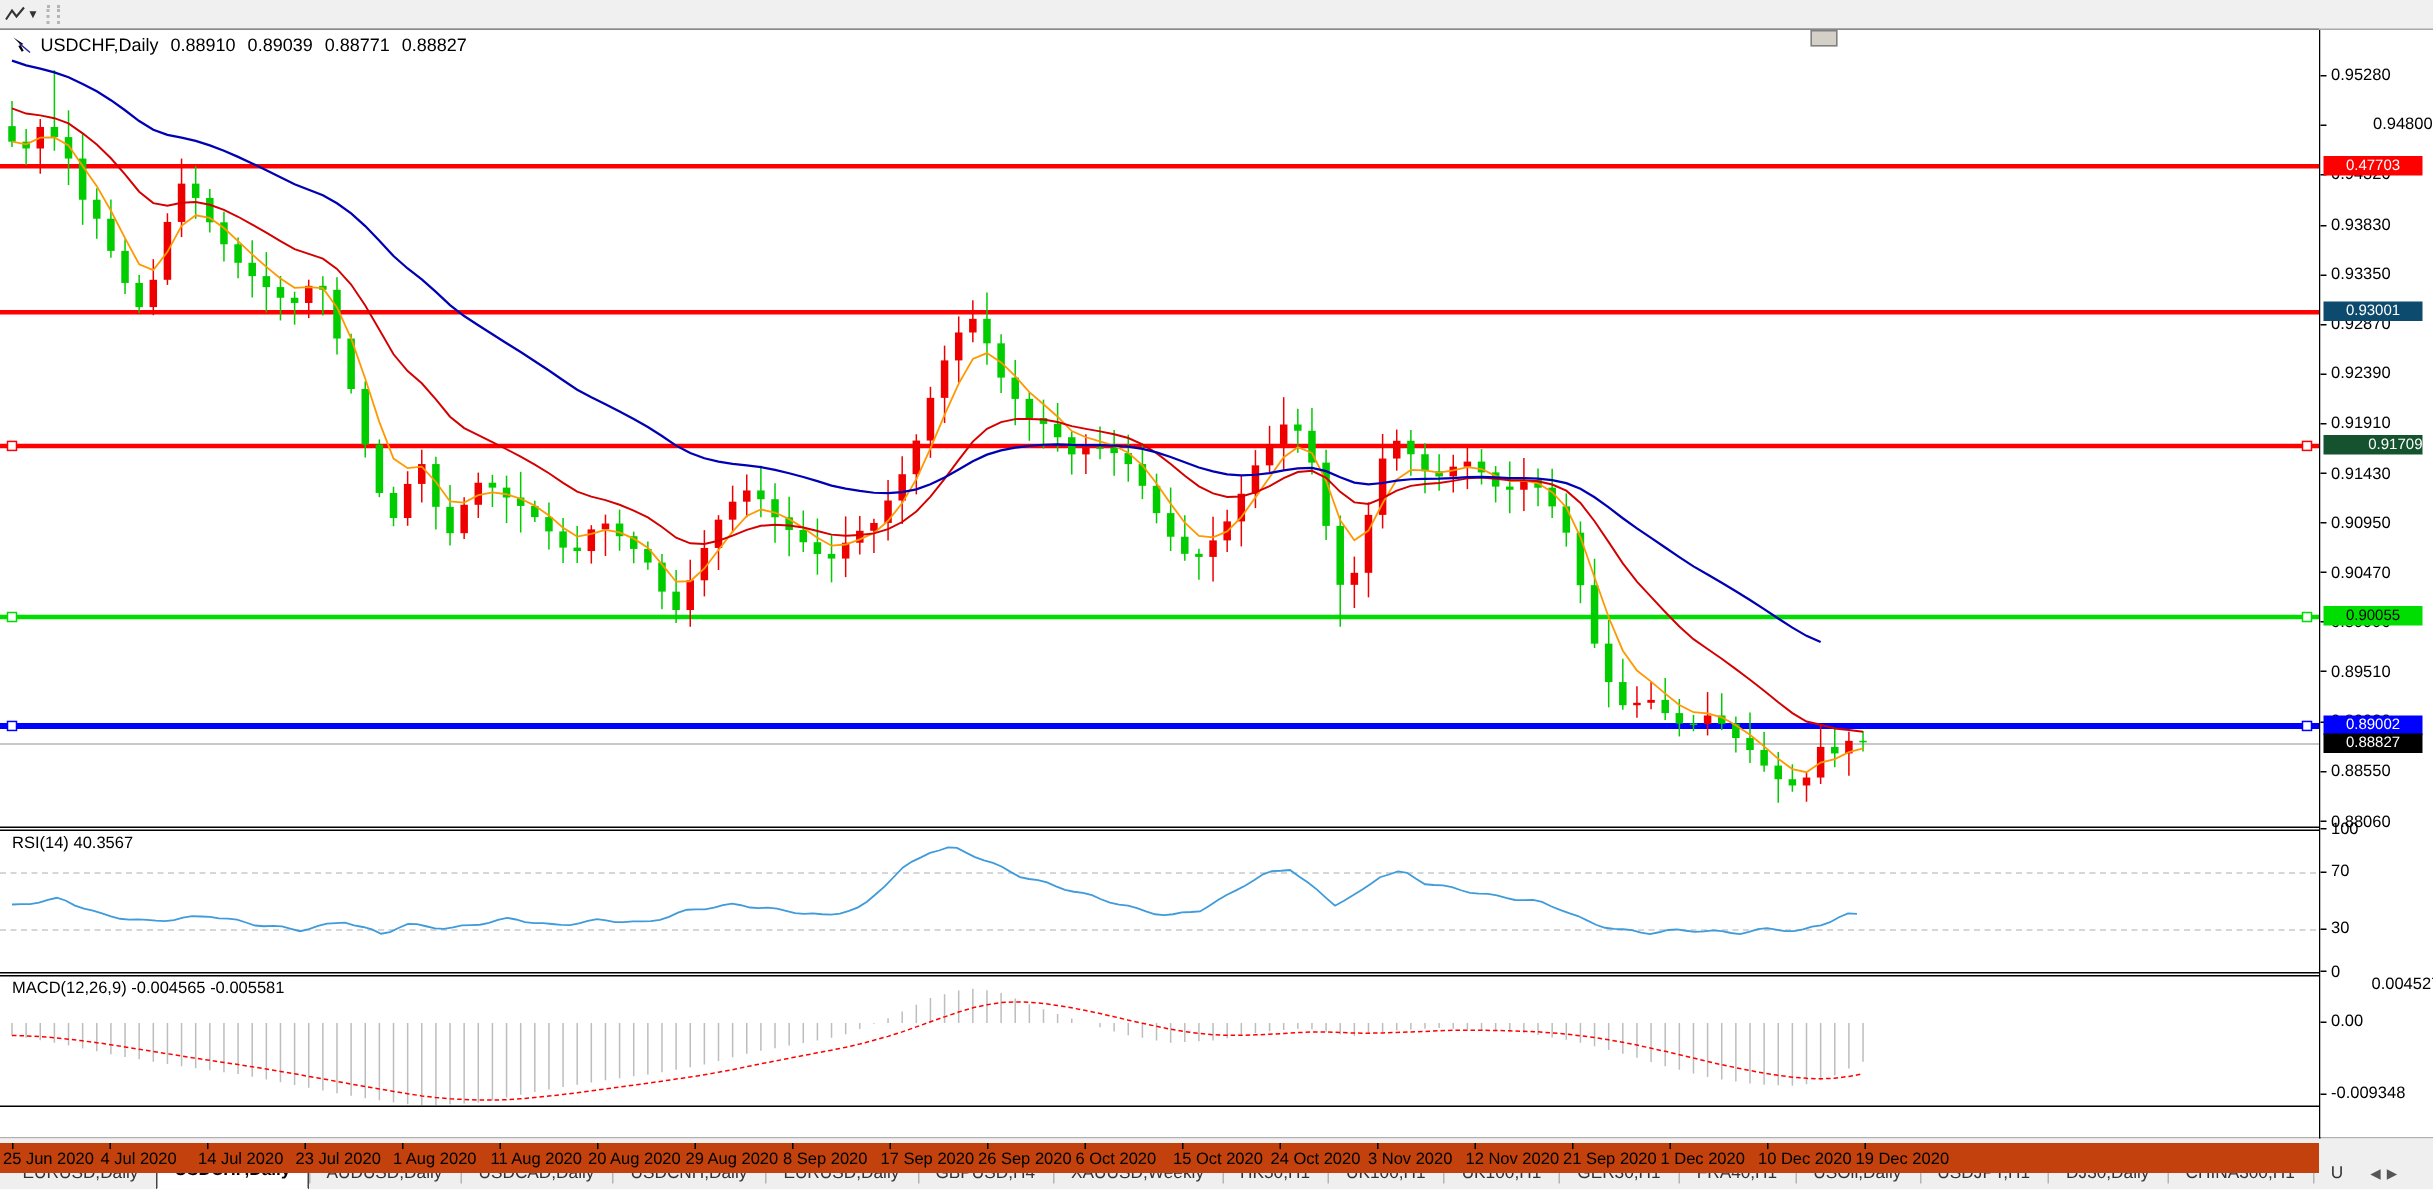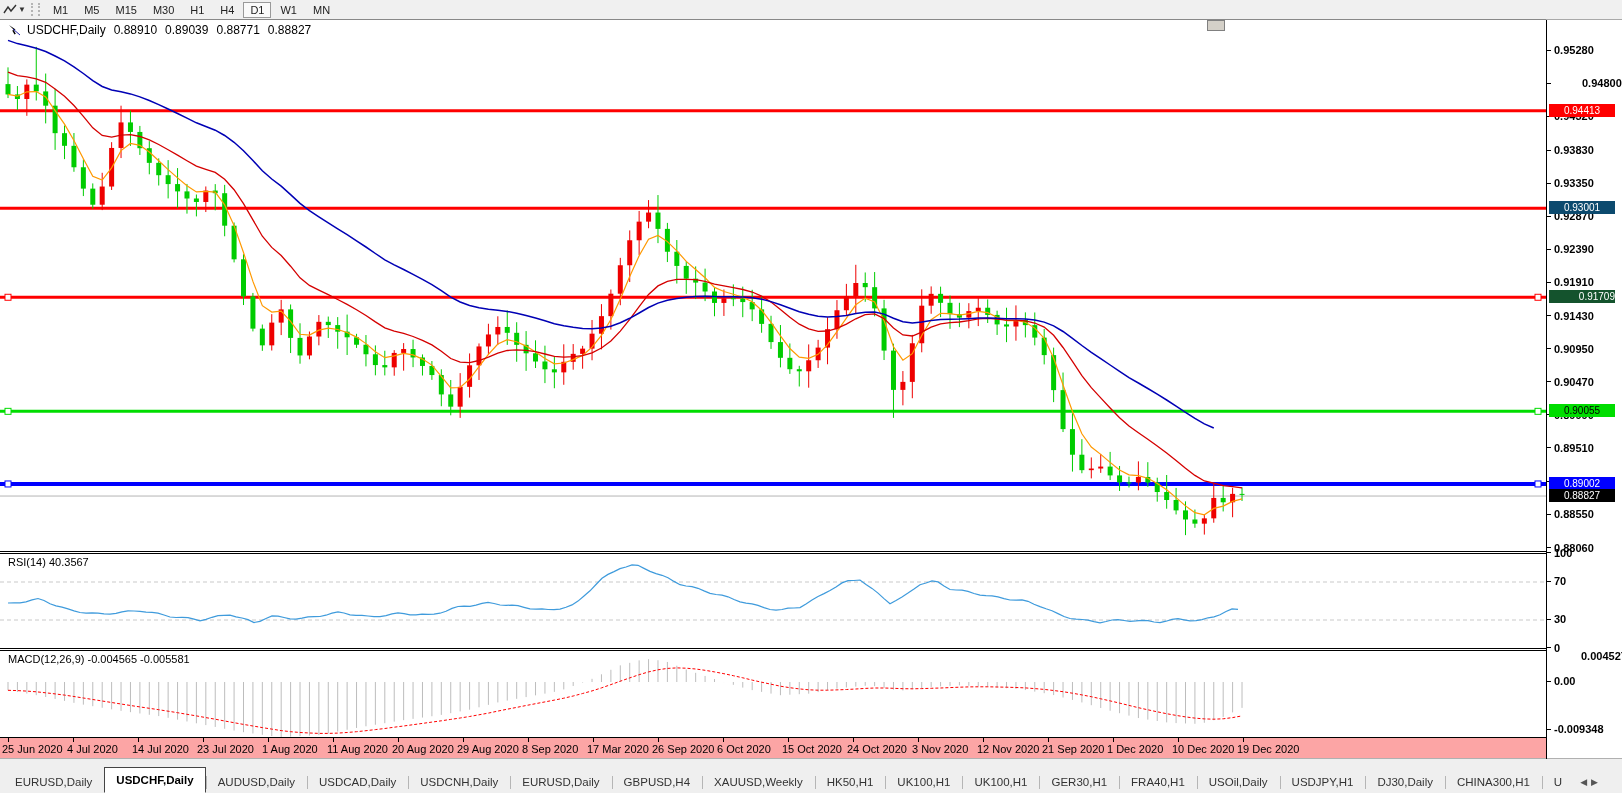--- a/index.html
+++ b/index.html
@@ -18,25 +18,25 @@
   #rsiSvg{top:553px;}
   #macdSvg{top:650px;}
   .chart-title{position:absolute;left:8px;top:23px;font-size:12px;color:#000;display:flex;align-items:center;gap:6px;z-index:5;}
   .chart-title .num{margin-left:2px;}
   .ind-label{position:absolute;left:8px;font-size:11px;color:#000;z-index:5;}
   .hline-border{position:absolute;left:0;width:1546px;height:1px;background:#000;z-index:4;}
   .axis-vline{position:absolute;left:1546px;top:20px;width:1px;height:739px;background:#000;z-index:4;}
   .mini-scroll{position:absolute;left:1207px;top:20px;width:16px;height:9px;background:#d4d0c8;border:1px solid #808080;z-index:6;}
   
   .price-axis{position:absolute;left:1547px;top:20px;width:75px;height:738px;background:#fff;z-index:5;}
-  .ptick{position:absolute;left:0;width:75px;font-size:11px;color:#000;display:flex;align-items:center;font-weight:bold;}
+  .ptick{position:absolute;left:0;width:75px;font-size:11px;color:#000;display:flex;align-items:center;}
   .ptick .dash{width:4px;height:1px;background:#000;margin-right:3px;}
   .plabel{position:absolute;left:2px;width:66px;height:13px;font-size:10px;line-height:13px;text-align:center;z-index:7;}
   
-  .date-axis{position:absolute;left:0;top:738px;width:1546px;height:20px;background:#fca5a5;z-index:5;}
+  .date-axis{position:absolute;left:0;top:762px;width:1546px;height:20px;background:#c2410c;z-index:5;}
   .dtick{position:absolute;top:0;width:1px;height:4px;background:#000;}
   .dlabel{position:absolute;top:5px;font-size:11px;color:#000;white-space:nowrap;}
   .date-bottom{position:absolute;left:0;top:758px;width:1622px;height:1px;background:#b0b0b0;}
   
   .tabbar{position:absolute;left:0;top:759px;width:1622px;height:34px;background:#efefef;display:flex;align-items:flex-end;}
   .tabs{display:flex;align-items:flex-end;height:28px;margin-left:3px;}
   .tab{position:relative;height:21px;line-height:21px;padding:0 11px;font-size:11.5px;color:#333;background:transparent;white-space:nowrap;border:1px solid transparent;border-bottom:none;}
   .tab + .tab::before{content:"";position:absolute;left:-1px;top:4px;width:1px;height:13px;background:#b5b5b5;}
   .tab.active{background:#fff;border:1px solid #444;border-bottom:1px solid #fff;font-weight:bold;color:#000;height:24px;line-height:24px;z-index:2;}
   .tab.active::before{display:none;}
@@ -48,32 +48,20 @@
 <div class="app">
 
   <div class="toolbar">
     <span class="tool-icon">
       <svg width="14" height="12" viewBox="0 0 14 12">
           <polyline points="1,9 5,3 8,7 13,1" fill="none" stroke="#333" stroke-width="1.4"></polyline>
         </svg>
     </span>
     <span class="caret">▼</span>
     <span class="grip"></span>
-    <div class="tfs">
-
-    <button class="tf">M1</button>
-        <button class="tf">M5</button>
-        <button class="tf">M15</button>
-        <button class="tf">M30</button>
-        <button class="tf">H1</button>
-        <button class="tf">H4</button>
-        <button class="tf active">D1</button>
-        <button class="tf">W1</button>
-        <button class="tf">MN</button>
-      </div>
   </div>
 
   <svg id="mainSvg" class="panel-svg" width="1546" height="553" viewBox="0 0 1546 553">
       <line x1="0" x2="1546" y1="110.79310344827556" y2="110.79310344827556" stroke="#ff0000" stroke-width="3"></line>
       <line x1="0" x2="1546" y1="208.1724137931033" y2="208.1724137931033" stroke="#ff0000" stroke-width="3"></line>
       <line x1="0" x2="1546" y1="297.27586206896564" y2="297.27586206896564" stroke="#ff0000" stroke-width="3"></line>
       <line x1="0" x2="1546" y1="411.34482758620703" y2="411.34482758620703" stroke="#00dd00" stroke-width="3"></line>
       <line x1="0" x2="1546" y1="483.96551724137896" y2="483.96551724137896" stroke="#0000ff" stroke-width="4"></line>
       <line x1="0" x2="1546" y1="496.0344827586205" y2="496.0344827586205" stroke="#b4b4b4" stroke-width="1"></line>
       <line x1="8" x2="8" y1="67.36055960279354" y2="98.07503429369113" stroke="#00cc00" stroke-width="1"></line>
@@ -579,21 +567,21 @@
         <span>0.89030</span>
       </div>
       <div class="ptick" style="top: 488.138px;">
         <span class="dash"></span>
         <span>0.88550</span>
       </div>
       <div class="ptick" style="top: 521.931px;">
         <span class="dash"></span>
         <span>0.88060</span>
       </div>
-      <div class="plabel" style="top: 83.7931px; background: rgb(255, 0, 0); color: rgb(255, 255, 255);">0.94413</div>
+      <div class="plabel" style="top: 83.7931px; background: rgb(255, 0, 0); color: rgb(255, 255, 255);">0.47703</div>
       <div class="plabel" style="top: 181.172px; background: #0c4a6e; color: rgb(255, 255, 255);">0.93001</div>
       <div class="plabel" style="top: 270.276px; background: #14532d; color: rgb(255, 255, 255); text-align: right;">0.91709</div>
       <div class="plabel" style="top: 384.345px; background: rgb(0, 221, 0); color: rgb(0, 0, 0);">0.90055</div>
       <div class="plabel" style="top: 456.966px; background: rgb(0, 0, 255); color: rgb(255, 255, 255);">0.89002</div>
       <div class="plabel" style="top: 469.034px; background: rgb(0, 0, 0); color: rgb(255, 255, 255);">0.88827</div>
       <div class="ptick" style="top: 526.5px;">
         <span class="dash"></span>
         <span>100</span>
       </div>
       <div class="ptick" style="top: 555px;">
@@ -635,21 +623,21 @@
       <div class="dlabel" style="left: 262px;">1 Aug 2020</div>
       <div class="dtick" style="left: 333px;"></div>
       <div class="dlabel" style="left: 327px;">11 Aug 2020</div>
       <div class="dtick" style="left: 398px;"></div>
       <div class="dlabel" style="left: 392px;">20 Aug 2020</div>
       <div class="dtick" style="left: 463px;"></div>
       <div class="dlabel" style="left: 457px;">29 Aug 2020</div>
       <div class="dtick" style="left: 528px;"></div>
       <div class="dlabel" style="left: 522px;">8 Sep 2020</div>
       <div class="dtick" style="left: 593px;"></div>
-      <div class="dlabel" style="left: 587px;">17 Mar 2020</div>
+      <div class="dlabel" style="left: 587px;">17 Sep 2020</div>
       <div class="dtick" style="left: 658px;"></div>
       <div class="dlabel" style="left: 652px;">26 Sep 2020</div>
       <div class="dtick" style="left: 723px;"></div>
       <div class="dlabel" style="left: 717px; text-align: center;">6 Oct 2020</div>
       <div class="dtick" style="left: 788px;"></div>
       <div class="dlabel" style="left: 782px;">15 Oct 2020</div>
       <div class="dtick" style="left: 853px;"></div>
       <div class="dlabel" style="left: 847px;">24 Oct 2020</div>
       <div class="dtick" style="left: 918px;"></div>
       <div class="dlabel" style="left: 912px;">3 Nov 2020</div>

